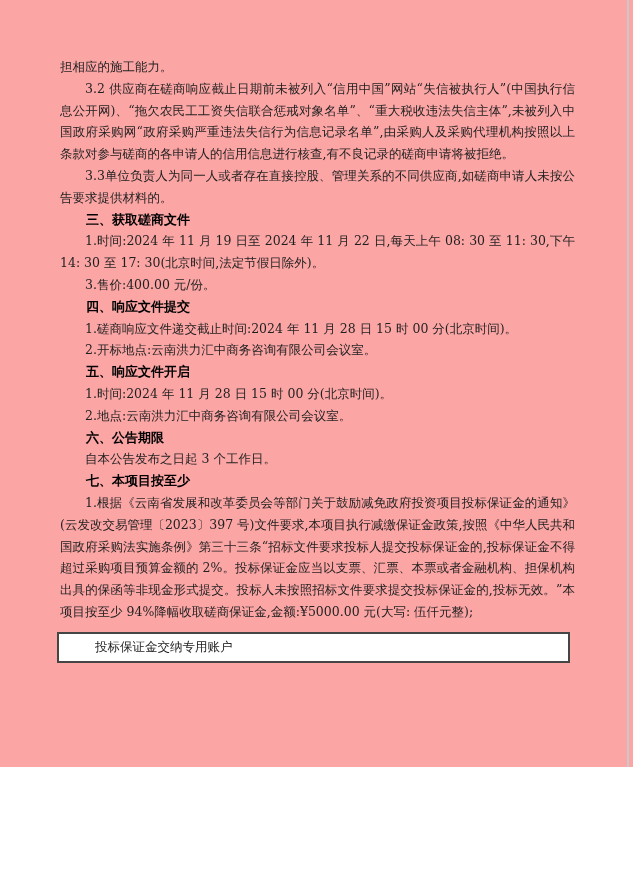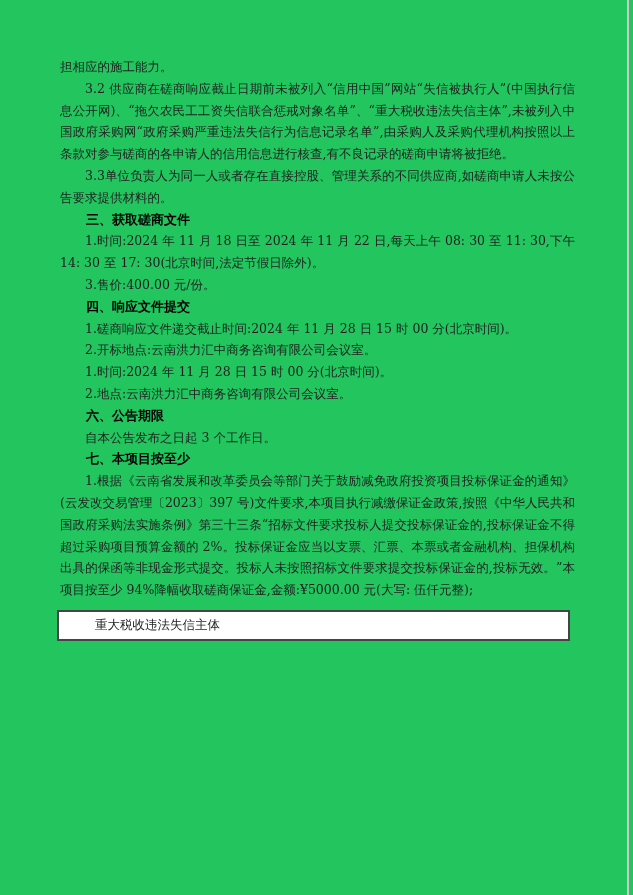--- a/index.html
+++ b/index.html
@@ -1,20 +1,20 @@
 <!DOCTYPE html>
 <html><head>
 <meta charset="utf-8">
 <style>
   html, body { margin: 0; padding: 0; background: #ffffff; }
   .page {
     position: relative;
     width: 633px;
-    height: 895px;
-    background: #22c55e;
+    height: 767px;
+    background: #fca5a5;
     overflow: hidden;
     font-family: "DejaVu Serif", "Liberation Serif", serif;
     color: #1f1f1f;
   }
   .page-edge {
     position: absolute;
     top: 0;
     bottom: 0;
     right: 4px;
     width: 2px;
@@ -55,29 +55,30 @@
 </style>
 </head>
 <body>
 
 <div class="page">
   <div class="content">
     <p class="para cont">担相应的施工能力。</p>
     <p class="para">3.2 供应商在磋商响应截止日期前未被列入“信用中国”网站“失信被执行人”(中国执行信息公开网)、“拖欠农民工工资失信联合惩戒对象名单”、“重大税收违法失信主体”,未被列入中国政府采购网“政府采购严重违法失信行为信息记录名单”,由采购人及采购代理机构按照以上条款对参与磋商的各申请人的信用信息进行核查,有不良记录的磋商申请将被拒绝。</p>
     <p class="para">3.3单位负责人为同一人或者存在直接控股、管理关系的不同供应商,如磋商申请人未按公告要求提供材料的。</p>
     <p class="para head">三、获取磋商文件</p>
-    <p class="para">1.时间:2024 年 11 月 18 日至 2024 年 11 月 22 日,每天上午 08: 30 至 11: 30,下午 14: 30 至 17: 30(北京时间,法定节假日除外)。</p>
+    <p class="para">1.时间:2024 年 11 月 19 日至 2024 年 11 月 22 日,每天上午 08: 30 至 11: 30,下午 14: 30 至 17: 30(北京时间,法定节假日除外)。</p>
     <p class="para">3.售价:400.00 元/份。</p>
     <p class="para head">四、响应文件提交</p>
     <p class="para">1.磋商响应文件递交截止时间:2024 年 11 月 28 日 15 时 00 分(北京时间)。</p>
     <p class="para">2.开标地点:云南洪力汇中商务咨询有限公司会议室。</p>
+    <p class="para head">五、响应文件开启</p>
     <p class="para">1.时间:2024 年 11 月 28 日 15 时 00 分(北京时间)。</p>
     <p class="para">2.地点:云南洪力汇中商务咨询有限公司会议室。</p>
     <p class="para head">六、公告期限</p>
     <p class="para">自本公告发布之日起 3 个工作日。</p>
     <p class="para head">七、本项目按至少</p>
     <p class="para">1.根据《云南省发展和改革委员会等部门关于鼓励减免政府投资项目投标保证金的通知》(云发改交易管理〔2023〕397 号)文件要求,本项目执行减缴保证金政策,按照《中华人民共和国政府采购法实施条例》第三十三条“招标文件要求投标人提交投标保证金的,投标保证金不得超过采购项目预算金额的 2%。投标保证金应当以支票、汇票、本票或者金融机构、担保机构出具的保函等非现金形式提交。投标人未按照招标文件要求提交投标保证金的,投标无效。”本项目按至少 94%降幅收取磋商保证金,金额:¥5000.00 元(大写: 伍仟元整);</p>
     <div class="box">
-      <span>重大税收违法失信主体</span>
+      <span>投标保证金交纳专用账户</span>
     </div>
   </div>
   <div class="page-edge"></div>
 </div>
 
 </body></html>

